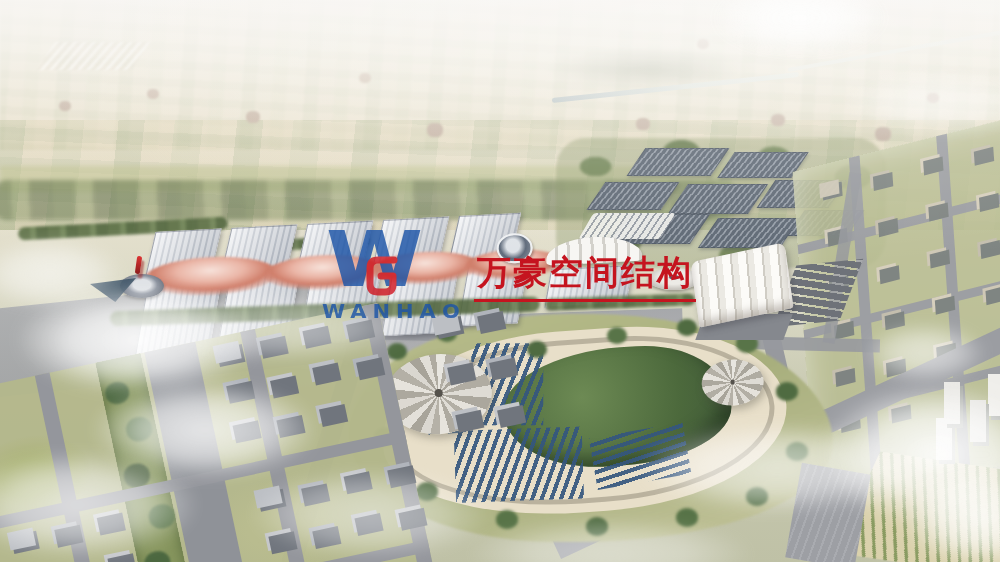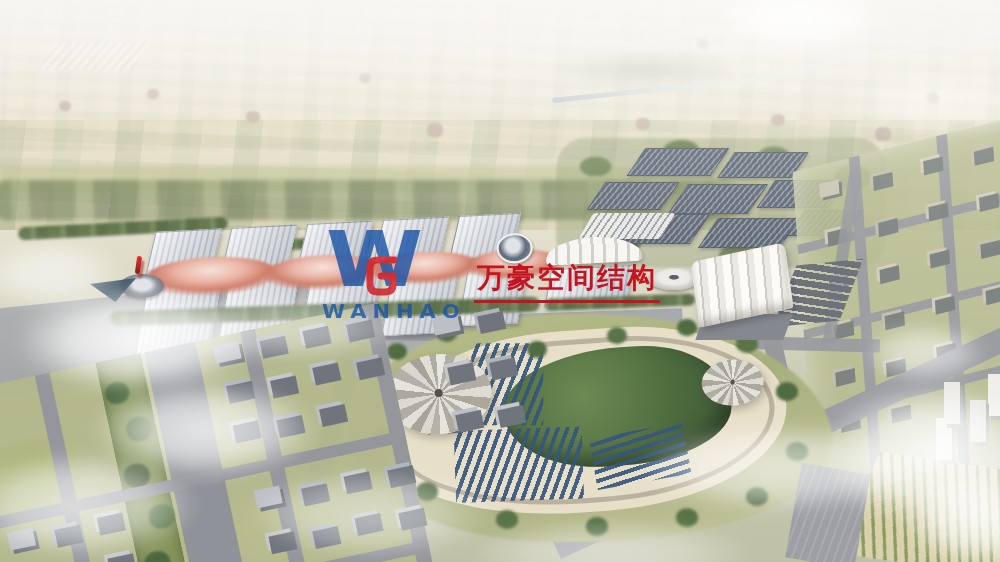--- a/index.html
+++ b/index.html
@@ -193,22 +193,22 @@
   .c12{left:-25px;top:238px;width:150px;height:72px;opacity:.6;}
   .c13{left:862px;top:322px;width:125px;height:62px;opacity:.6;}
   
   .wm{left:0;top:0;width:1000px;height:562px;pointer-events:none;}
   .wm-logo{position:absolute;left:322px;top:232px;width:160px;height:100px;opacity:.82;}
   .wm-w{position:absolute;left:4px;top:-16px;font-family:"DejaVu Sans",sans-serif;font-weight:bold;
     font-size:88px;line-height:1;color:#1d55a8;transform:scaleY(.88);}
   .wm-mark{position:absolute;left:42px;top:20px;}
   .wm-word{position:absolute;left:0;top:68px;font-family:"DejaVu Sans",sans-serif;font-weight:bold;
     font-size:21px;letter-spacing:6px;color:#1d55a8;transform:scaleY(.92);white-space:nowrap;}
-  .wm-cn{position:absolute;left:474px;top:259px;font-family:Liberation Mono, monospace;font-weight:bold;
-    font-size:28px;letter-spacing:2px;color:#c5141f;border-bottom:3px solid #c5141f;
+  .wm-cn{position:absolute;left:474px;top:250px;font-family:Liberation Mono, monospace;font-weight:bold;
+    font-size:34px;letter-spacing:2px;color:#c5141f;border-bottom:3px solid #c5141f;
     padding:0 3px 3px 3px;white-space:nowrap;}
   .wm-url{position:absolute;left:448px;top:287px;font-family:"Liberation Mono","DejaVu Sans Mono",monospace;
     font-weight:bold;font-size:24px;letter-spacing:1px;color:#c5141f;white-space:nowrap;}
   
   .z1{z-index:1}.z2{z-index:2}.z3{z-index:3}.z4{z-index:4}.z5{z-index:5}.z6{z-index:6}
   .z7{z-index:7}.z8{z-index:8}.z9{z-index:9}.z10{z-index:10}.z11{z-index:11}
   .z20{z-index:20}.z25{z-index:25}.z30{z-index:30}
 </style>
 </head>
 <body>

